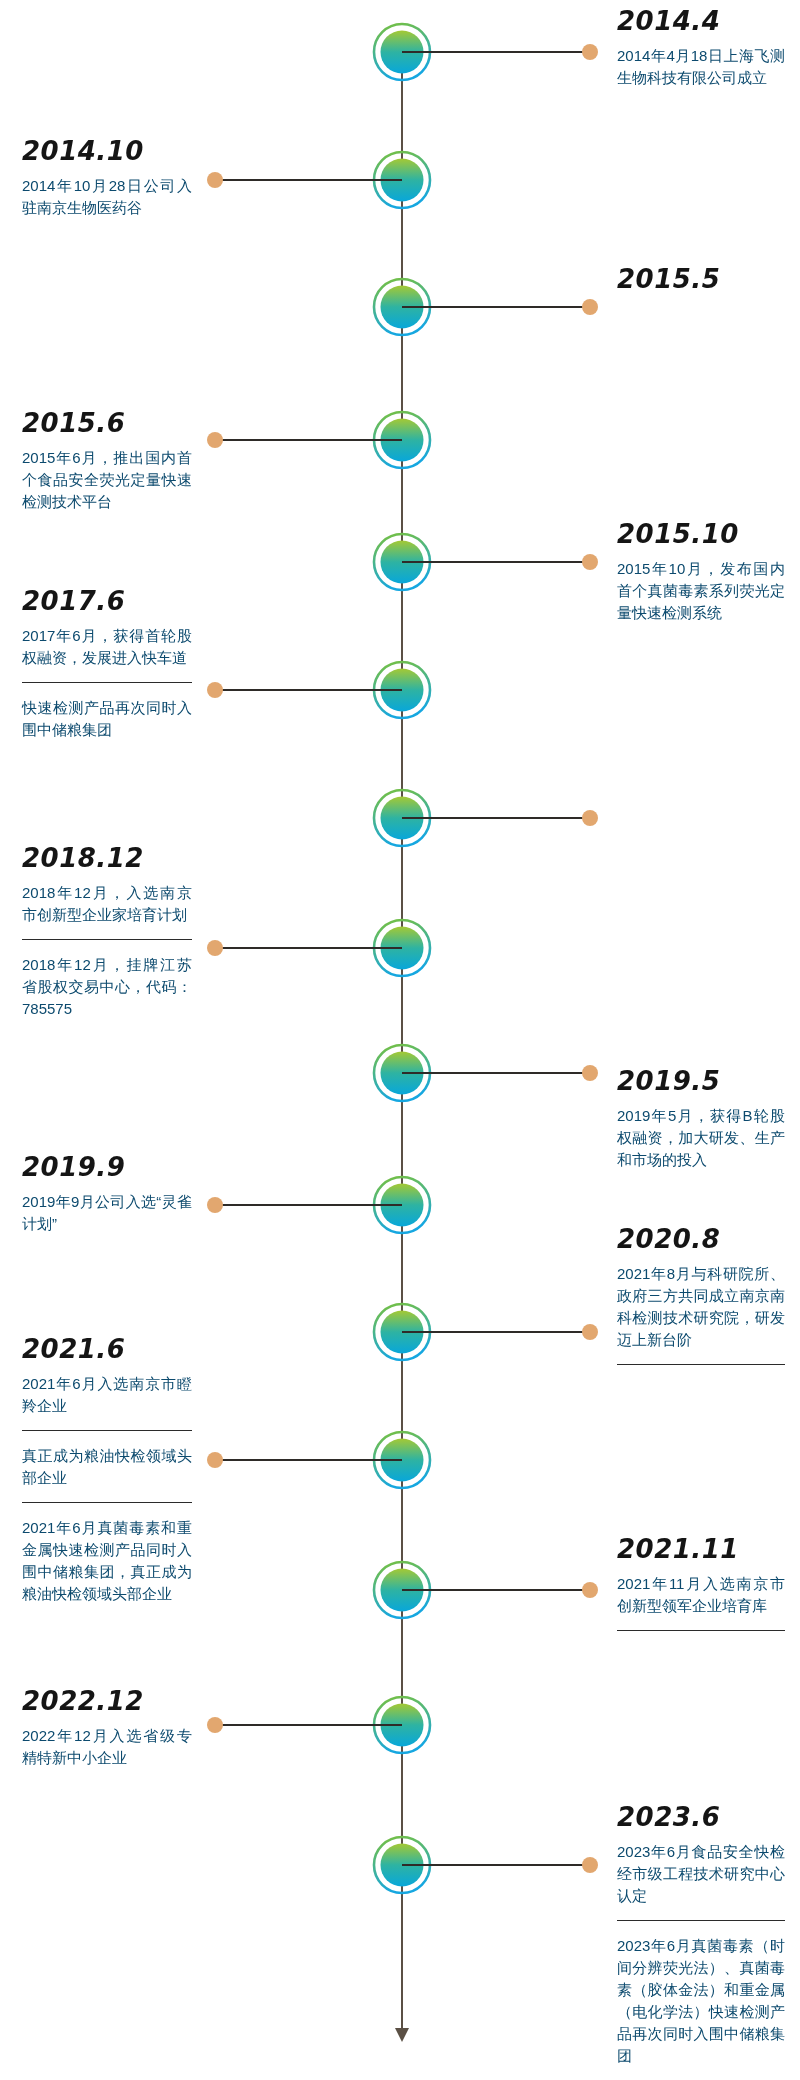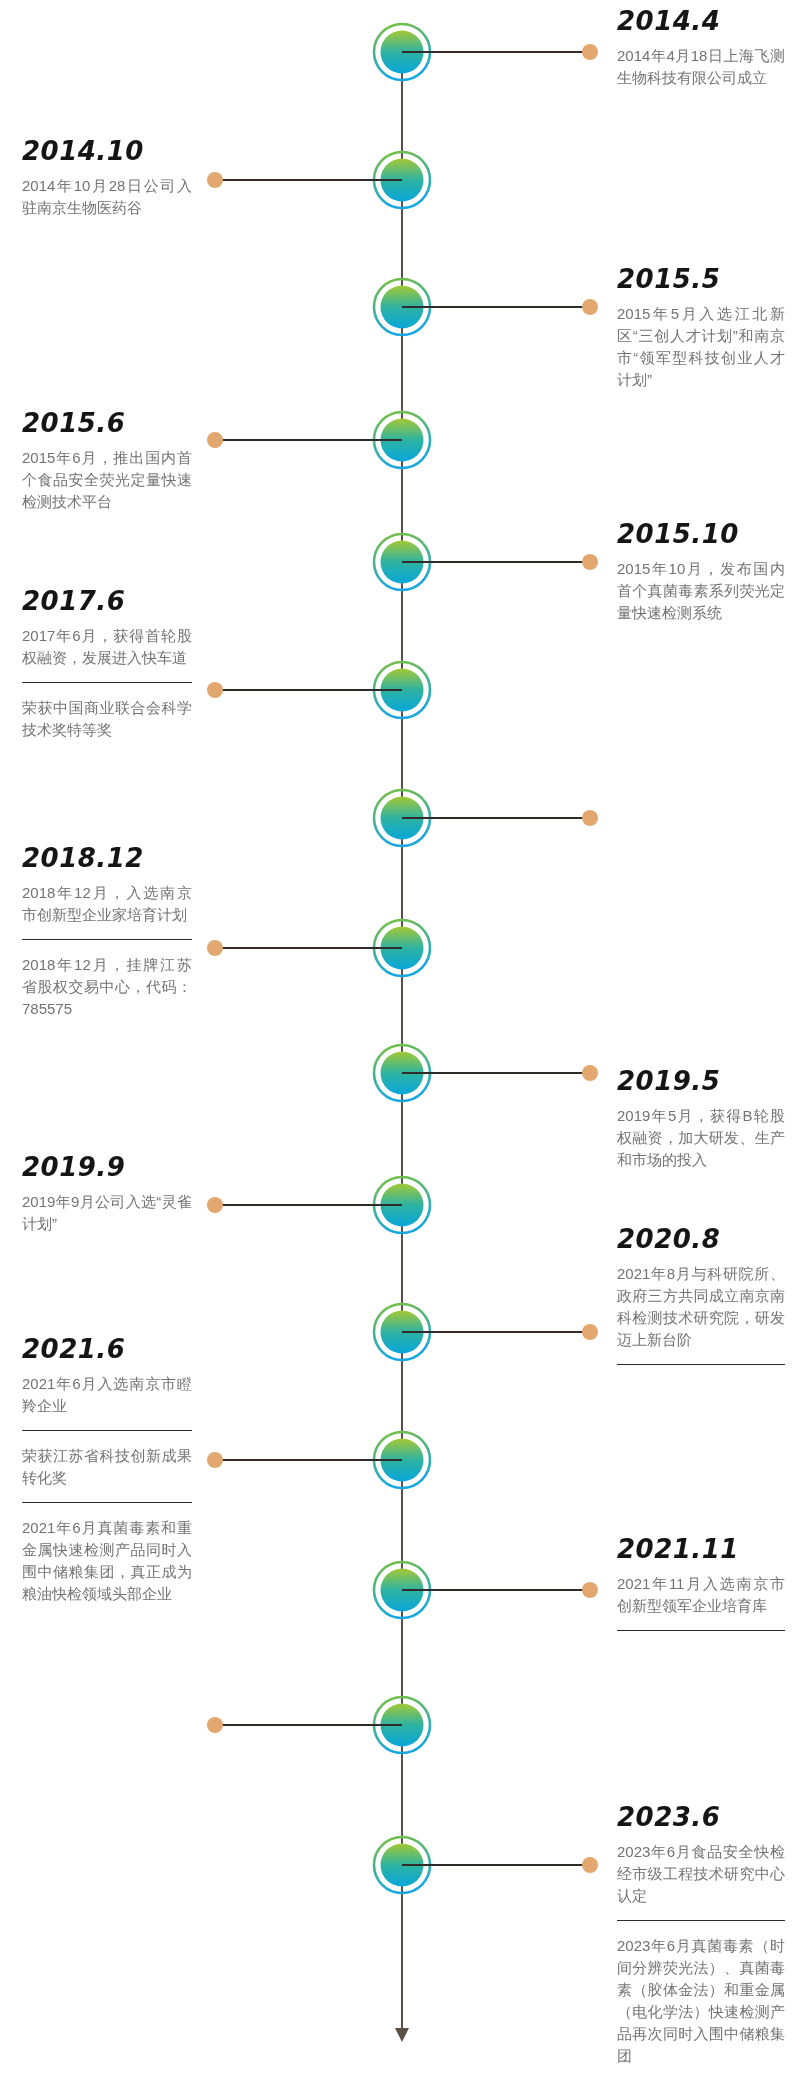--- a/index.html
+++ b/index.html
@@ -15,21 +15,21 @@
 
   .connector { position:absolute; height:2px; background:#2e2b28; }
   .dot { position:absolute; width:16px; height:16px; border-radius:50%; background:#e2a76f; }
 
   .ms { position:absolute; }
   .ms.left  { left:22px;  width:170px; }
   .ms.right { left:617px; width:168px; }
 
   .date { margin:0 0 9px 0; font-family:"DejaVu Sans", sans-serif; font-style:italic;
           font-weight:bold; font-size:26px; letter-spacing:0.5px; color:#151515; }
-  .entry { margin:0; font-size:15px; line-height:22px; color:#737373; text-align:justify; }
+  .entry { margin:0; font-size:15px; line-height:22px; color:#0c4a6e; text-align:justify; }
   .sep { height:0; border-top:1.5px solid #2b2b2b; margin:13px 0 14px 0; }
 </style>
 </head>
 <body>
 
 <svg width="0" height="0" style="position:absolute" aria-hidden="true">
   <defs>
     <linearGradient id="ringGrad" x1="0" y1="0" x2="0.25" y2="1">
       <stop offset="0" stop-color="#79c13c"></stop>
       <stop offset="1" stop-color="#16a7e0"></stop>
@@ -158,38 +158,37 @@
     <p class="entry">2014年4月18日上海飞测生物科技有限公司成立</p>
   </div>
 
   <div class="ms left" style="top:136px">
     <h2 class="date">2014.10</h2>
     <p class="entry">2014年10月28日公司入驻南京生物医药谷</p>
   </div>
 
   <div class="ms right" style="top:264px">
     <h2 class="date">2015.5</h2>
-    <p class="entry">2015年5月入选江北新区“三创人才计划”和南京市“领军型科技创业人才计划”</p>
   </div>
 
   <div class="ms left" style="top:408px">
     <h2 class="date">2015.6</h2>
     <p class="entry">2015年6月，推出国内首个食品安全荧光定量快速检测技术平台</p>
   </div>
 
   <div class="ms right" style="top:519px">
     <h2 class="date">2015.10</h2>
     <p class="entry">2015年10月，发布国内首个真菌毒素系列荧光定量快速检测系统</p>
   </div>
 
   <div class="ms left" style="top:586px">
     <h2 class="date">2017.6</h2>
     <p class="entry">2017年6月，获得首轮股权融资，发展进入快车道</p>
     <div class="sep"></div>
-    <p class="entry">荣获中国商业联合会科学技术奖特等奖</p>
+    <p class="entry">快速检测产品再次同时入围中储粮集团</p>
   </div>
 
 
   <div class="ms left" style="top:843px">
     <h2 class="date">2018.12</h2>
     <p class="entry">2018年12月，入选南京市创新型企业家培育计划</p>
     <div class="sep"></div>
     <p class="entry">2018年12月，挂牌江苏省股权交易中心，代码：785575</p>
   </div>
 
@@ -206,31 +205,35 @@
   <div class="ms right" style="top:1224px">
     <h2 class="date">2020.8</h2>
     <p class="entry">2021年8月与科研院所、政府三方共同成立南京南科检测技术研究院，研发迈上新台阶</p>
     <div class="sep"></div>
   </div>
 
   <div class="ms left" style="top:1334px">
     <h2 class="date">2021.6</h2>
     <p class="entry">2021年6月入选南京市瞪羚企业</p>
     <div class="sep"></div>
-    <p class="entry">荣获江苏省科技创新成果转化奖</p>
+    <p class="entry">真正成为粮油快检领域头部企业</p>
     <div class="sep"></div>
     <p class="entry">2021年6月真菌毒素和重金属快速检测产品同时入围中储粮集团，真正成为粮油快检领域头部企业</p>
   </div>
 
   <div class="ms right" style="top:1534px">
     <h2 class="date">2021.11</h2>
     <p class="entry">2021年11月入选南京市创新型领军企业培育库</p>
     <div class="sep"></div>
   </div>
 
+  <div class="ms left" style="top:1686px">
+    <h2 class="date">2022.12</h2>
+    <p class="entry">2022年12月入选省级专精特新中小企业</p>
+  </div>
 
   <div class="ms right" style="top:1802px">
     <h2 class="date">2023.6</h2>
     <p class="entry">2023年6月食品安全快检经市级工程技术研究中心认定</p>
     <div class="sep"></div>
     <p class="entry">2023年6月真菌毒素（时间分辨荧光法）、真菌毒素（胶体金法）和重金属（电化学法）快速检测产品再次同时入围中储粮集团</p>
   </div>
 
 </div>
 

